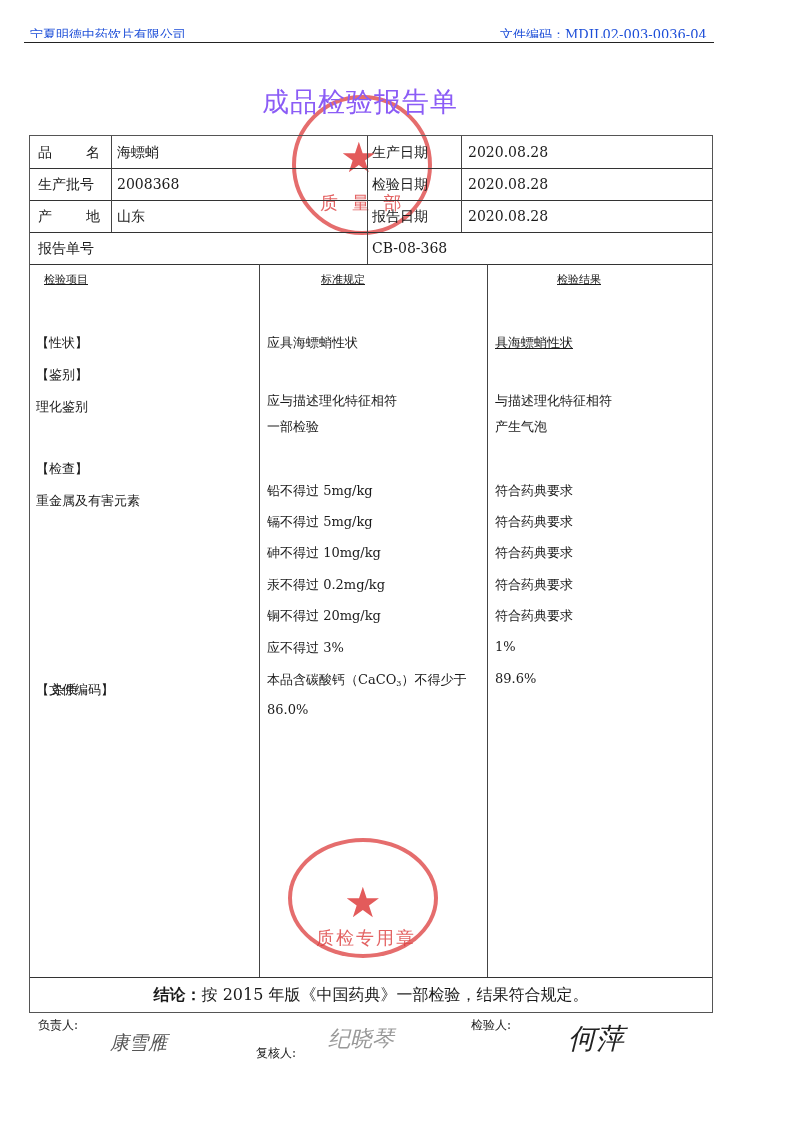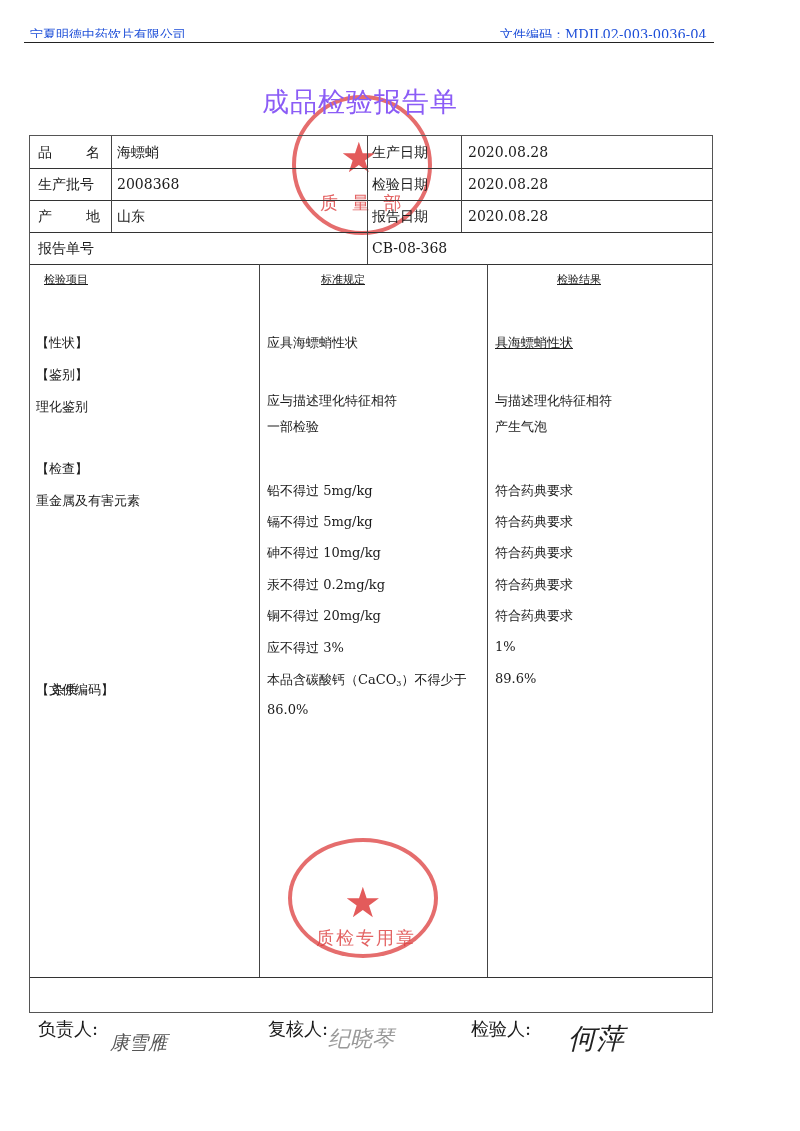--- a/index.html
+++ b/index.html
@@ -25,21 +25,21 @@
   .lbl-spread { display: flex; justify-content: space-between; width: 62px; }
 
   .col-head { text-decoration: underline; font-size: 11px; position: absolute; }
   .body-txt { position: absolute; font-size: 13px; white-space: nowrap; }
   .sub3 { font-size: 8px; vertical-align: -2px; }
 
   .conclusion { position: absolute; left: 0; width: 100%; top: 841px; height: 36px; text-align: center;
                 font-size: 16px; line-height: 36px; }
   .conclusion b { font-family: "DejaVu Sans", sans-serif; }
 
-  .sig-label { font-size: 18px; position: absolute; top: 1017px; }
+  .sig-label { font-size: 12px; position: absolute; top: 1017px; }
   .sig { position: absolute; font-family: "DejaVu Sans", sans-serif; font-style: italic; }
 
   
   .stamp-round { left: 292px; top: 95px; width: 140px; height: 140px; border: 4px solid rgba(220,60,60,0.75);
                  border-radius: 50%; box-sizing: border-box; }
   .stamp-oval { left: 288px; top: 838px; width: 150px; height: 120px; border: 4px solid rgba(220,60,60,0.75);
                 border-radius: 50%; box-sizing: border-box; background: #fff; }
   .stamp-text { color: rgba(220,60,60,0.8); position: absolute; white-space: nowrap; text-align: center; }
   .star { color: rgba(220,50,50,0.8); position: absolute; font-size: 42px; line-height: 42px; }
 </style>
@@ -124,25 +124,28 @@
   <span class="body-txt" style="left:465px; top:256px;">与描述理化特征相符</span>
   <span class="body-txt" style="left:465px; top:282px;">产生气泡</span>
   <span class="body-txt" style="left:465px; top:346px;">符合药典要求</span>
   <span class="body-txt" style="left:465px; top:377px;">符合药典要求</span>
   <span class="body-txt" style="left:465px; top:408px;">符合药典要求</span>
   <span class="body-txt" style="left:465px; top:440px;">符合药典要求</span>
   <span class="body-txt" style="left:465px; top:471px;">符合药典要求</span>
   <span class="body-txt" style="left:465px; top:503px;">1%</span>
   <span class="body-txt" style="left:465px; top:535px;">89.6%</span>
 
+  <div class="conclusion">
+    <b>结论：</b><span>按 2015 年版《中国药典》一部检验，结果符合规定。</span>
+  </div>
 </div>
 
 <div class="abs stamp-oval">
   <span class="star" style="left:52px; top:40px;">★</span>
   <span class="stamp-text" style="left:24px; top:84px; font-size:18px; letter-spacing:2px;">质检专用章</span>
 </div>
 
 <span class="sig-label" style="left:38px;">负责人:</span>
 <span class="sig" style="left:110px; top:1030px; font-size:19px; color:#555;">康雪雁</span>
-<span class="sig-label" style="left:268px;">复核人:</span>
+<span class="sig-label" style="left:256px;margin-top:28px;">复核人:</span>
 <span class="sig" style="left:328px; top:1024px; font-size:22px; color:#999;">纪晓琴</span>
 <span class="sig-label" style="left:471px;">检验人:</span>
 <span class="sig" style="left:568px; top:1020px; font-size:28px; color:#222;">何萍</span>
 
 </body></html>

